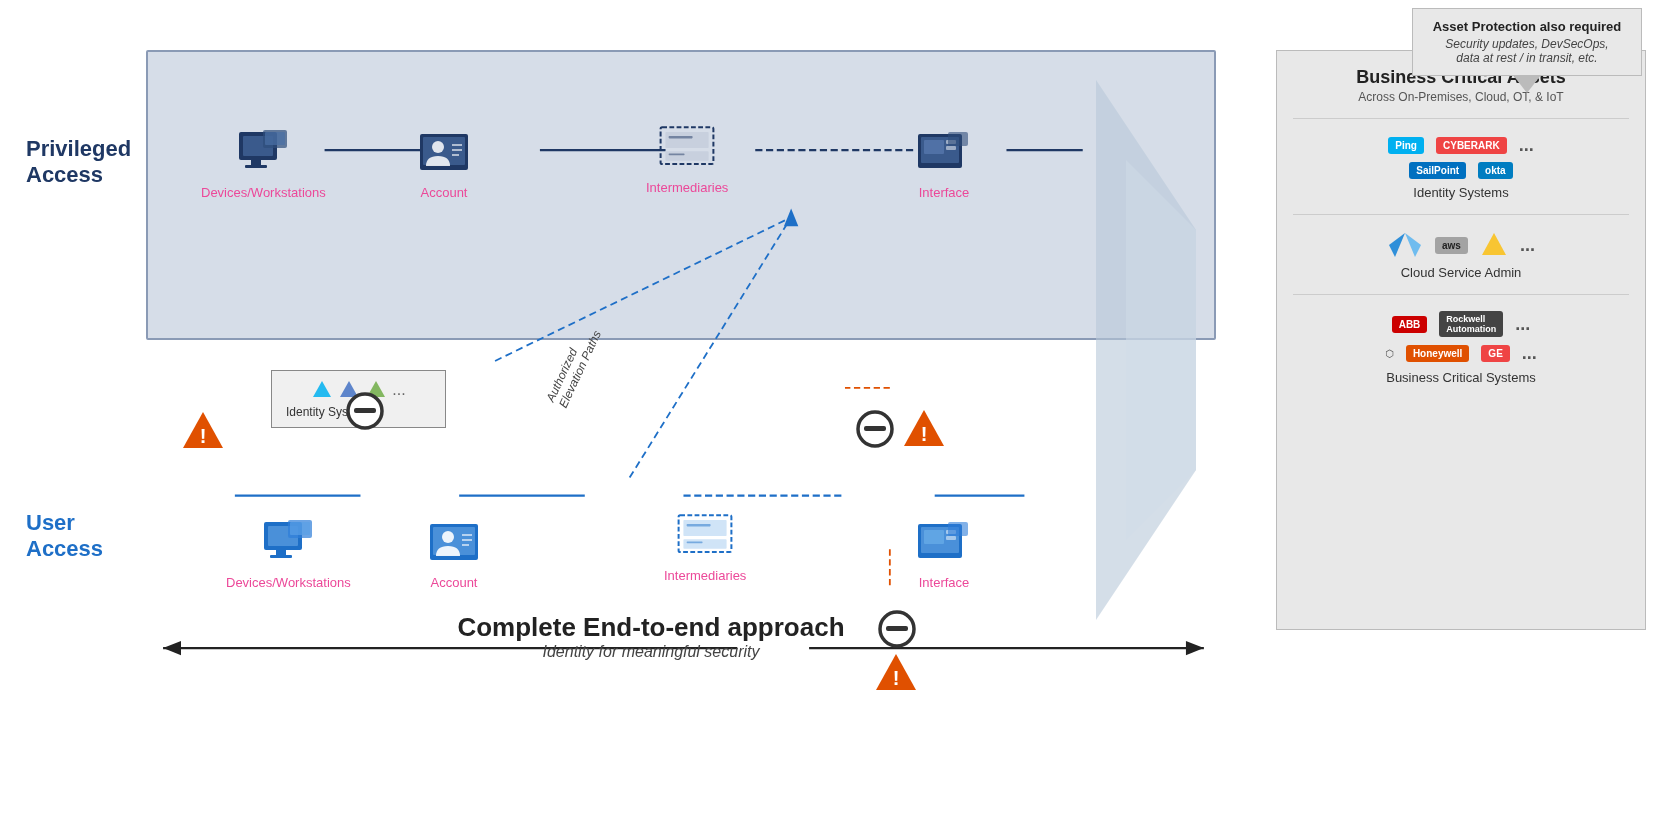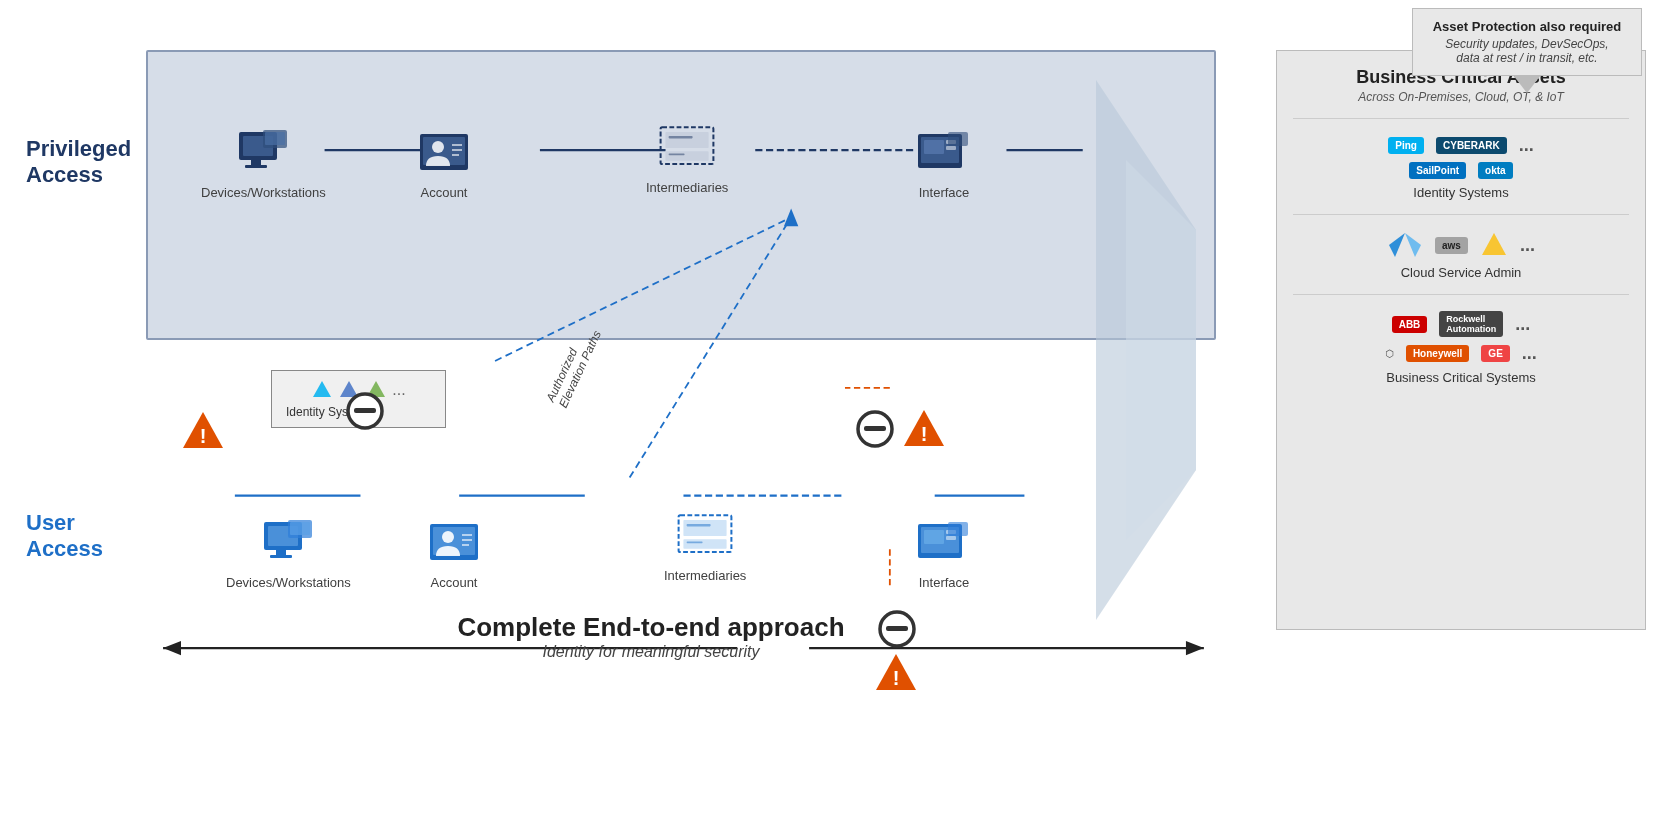--- a/index.html
+++ b/index.html
@@ -112,21 +112,21 @@
     }
     .icon-box .icon-img {
       width: 56px;
       height: 56px;
       display: flex;
       align-items: center;
       justify-content: center;
     }
     .icon-box .icon-label {
       font-size: 13px;
-      color: #404040;
+      color: #ec4899;
       text-align: center;
       font-weight: 400;
     }
 
     
     .lines-svg {
       position: absolute;
       top: 0;
       left: 0;
       width: 100%;
@@ -165,21 +165,20 @@
       font-size: 18px;
       font-weight: 700;
       color: #222;
       text-align: center;
       margin-top: 16px;
     }
     .bca-sub {
       font-size: 12px;
       color: #555;
       text-align: center;
-      font-style: italic;
       margin-top: 2px;
     }
     .bca-section {
       margin: 14px 16px 0 16px;
       border-top: 1px solid #ccc;
       padding-top: 10px;
     }
     .bca-section-label {
       font-size: 13px;
       color: #333;
@@ -195,21 +194,21 @@
       flex-wrap: wrap;
     }
     .logo-chip {
       font-size: 10px;
       font-weight: 700;
       padding: 3px 7px;
       border-radius: 3px;
       color: white;
     }
     .logo-ping { background: #00b0f0; }
-    .logo-cyberark { background: #0c4a6e; }
+    .logo-cyberark { background: #ef4444; }
     .logo-sailpoint { background: #0070c0; }
     .logo-okta { background: #007dc1; }
     .logo-aws { background: #a3a3a3; color: #222; }
     .logo-abb { background: #c00; }
     .logo-rockwell { background: #444; }
     .logo-honeywell { background: #e05000; }
     .logo-ge { background: #ef4444; }
     .bottom-title {
       font-size: 26px;
       font-weight: 900;

